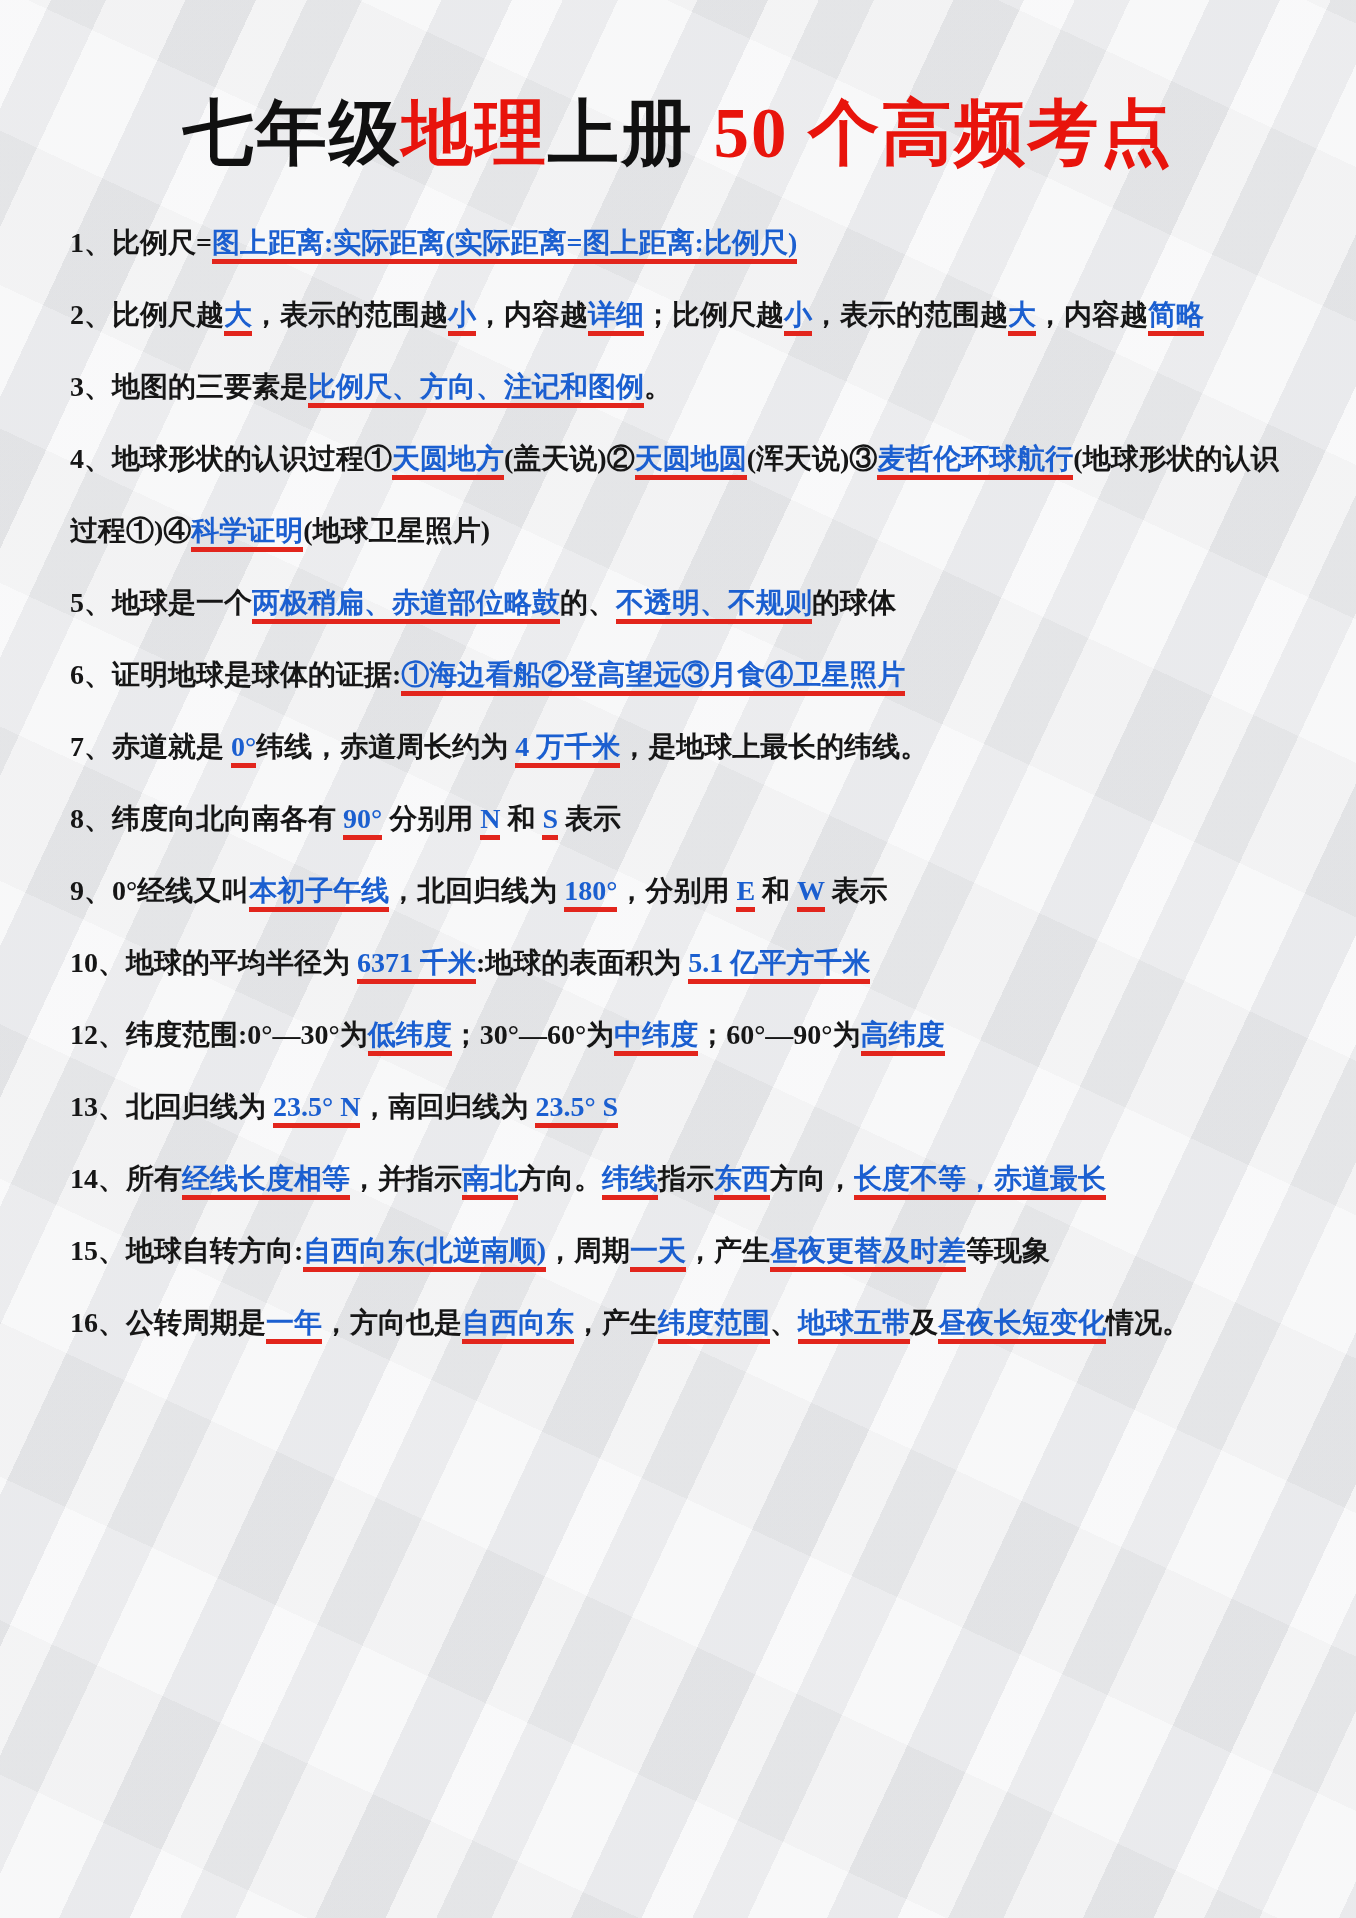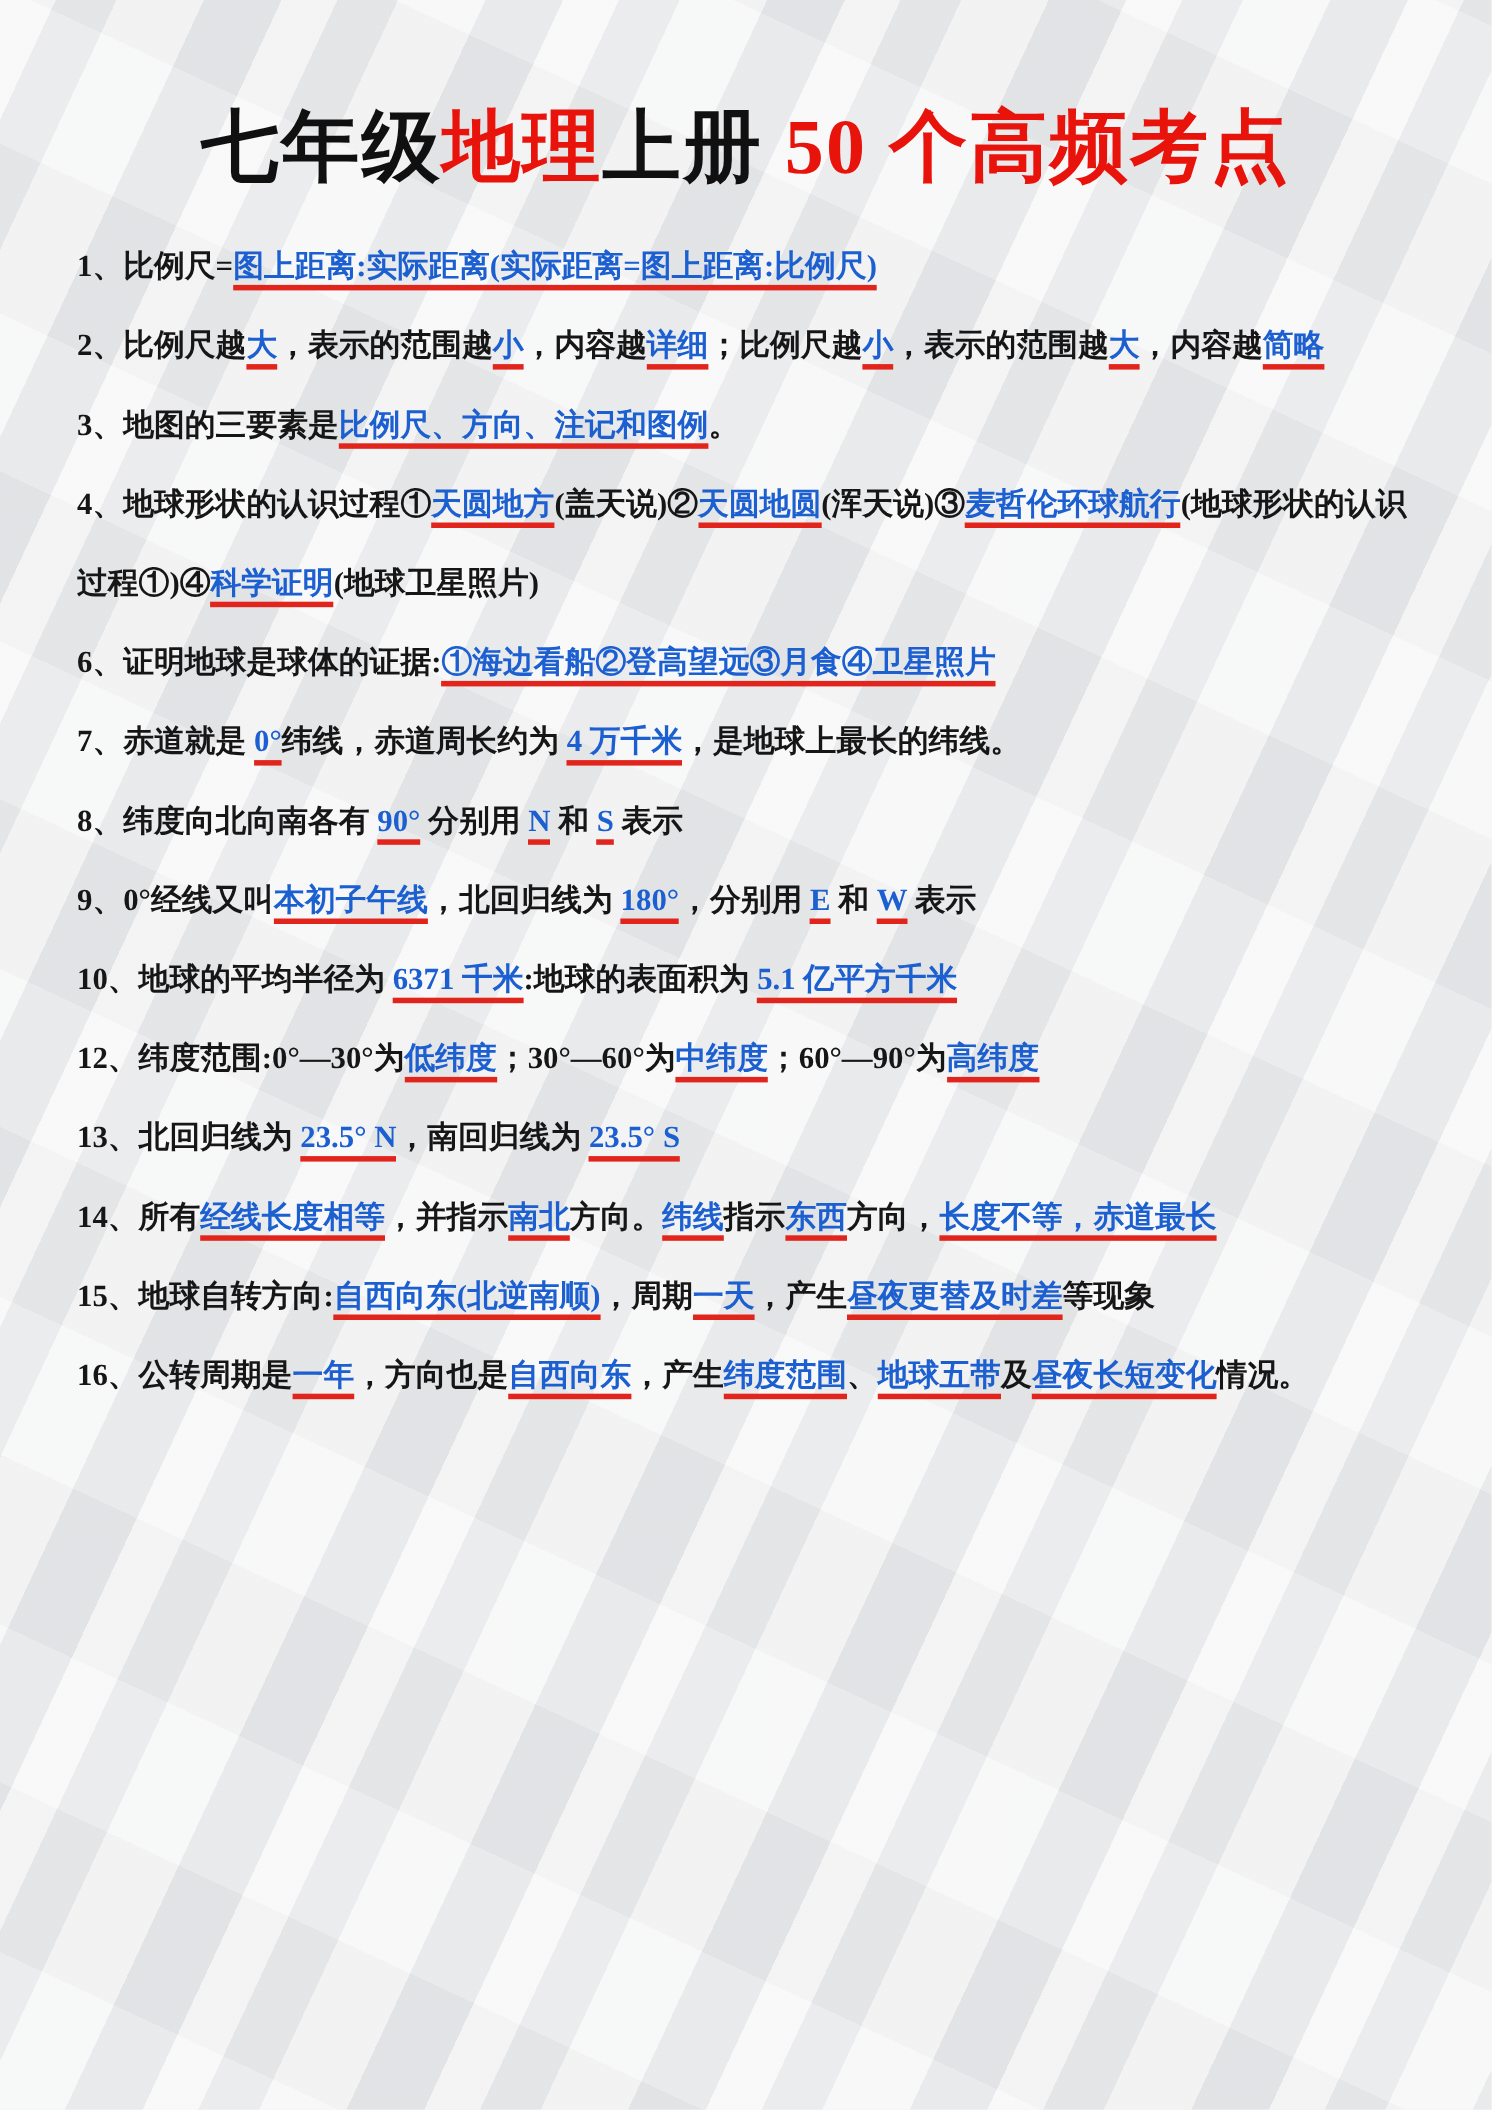--- a/index.html
+++ b/index.html
@@ -54,20 +54,21 @@
 <body>
 
 <div class="page">
   <div class="content">
     <h1 class="title"><span style="color: rgb(16, 16, 16);">七年级</span><span style="color: rgb(232, 20, 12);">地理</span><span style="color: rgb(16, 16, 16);">上册 </span><span style="color: rgb(232, 20, 12);">50 个高频考点</span></h1>
     <div class="list">
         <p><span>1、比例尺=</span><span class="key">图上距离:实际距离(实际距离=图上距离:比例尺)</span></p>
         <p><span>2、比例尺越</span><span class="key">大</span><span>，表示的范围越</span><span class="key">小</span><span>，内容越</span><span class="key">详细</span><span>；比例尺越</span><span class="key">小</span><span>，表示的范围越</span><span class="key">大</span><span>，内容越</span><span class="key">简略</span></p>
         <p><span>3、地图的三要素是</span><span class="key">比例尺、方向、注记和图例</span><span>。</span></p>
         <p><span>4、地球形状的认识过程①</span><span class="key">天圆地方</span><span>(盖天说)②</span><span class="key">天圆地圆</span><span>(浑天说)③</span><span class="key">麦哲伦环球航行</span><span>(地球形状的认识过程①)④</span><span class="key">科学证明</span><span>(地球卫星照片)</span></p>
+        <p><span>5、地球是一个</span><span class="key">两极稍扁、赤道部位略鼓</span><span>的、</span><span class="key">不透明、不规则</span><span>的球体</span></p>
         <p><span>6、证明地球是球体的证据:</span><span class="key">①海边看船②登高望远③月食④卫星照片</span></p>
         <p><span>7、赤道就是 </span><span class="key">0°</span><span>纬线，赤道周长约为 </span><span class="key">4 万千米</span><span>，是地球上最长的纬线。</span></p>
         <p><span>8、纬度向北向南各有 </span><span class="key">90°</span><span> 分别用 </span><span class="key">N</span><span> 和 </span><span class="key">S</span><span> 表示</span></p>
         <p><span>9、0°经线又叫</span><span class="key">本初子午线</span><span>，北回归线为 </span><span class="key">180°</span><span>，分别用 </span><span class="key">E</span><span> 和 </span><span class="key">W</span><span> 表示</span></p>
         <p><span>10、地球的平均半径为 </span><span class="key">6371 千米</span><span>:地球的表面积为 </span><span class="key">5.1 亿平方千米</span></p>
         <p><span>12、纬度范围:0°—30°为</span><span class="key">低纬度</span><span>；30°—60°为</span><span class="key">中纬度</span><span>；60°—90°为</span><span class="key">高纬度</span></p>
         <p><span>13、北回归线为 </span><span class="key">23.5° N</span><span>，南回归线为 </span><span class="key">23.5° S</span></p>
         <p><span>14、所有</span><span class="key">经线长度相等</span><span>，并指示</span><span class="key">南北</span><span>方向。</span><span class="key">纬线</span><span>指示</span><span class="key">东西</span><span>方向，</span><span class="key">长度不等，赤道最长</span></p>
         <p><span>15、地球自转方向:</span><span class="key">自西向东(北逆南顺)</span><span>，周期</span><span class="key">一天</span><span>，产生</span><span class="key">昼夜更替及时差</span><span>等现象</span></p>
         <p><span>16、公转周期是</span><span class="key">一年</span><span>，方向也是</span><span class="key">自西向东</span><span>，产生</span><span class="key">纬度范围</span><span>、</span><span class="key">地球五带</span><span>及</span><span class="key">昼夜长短变化</span><span>情况。</span></p>

